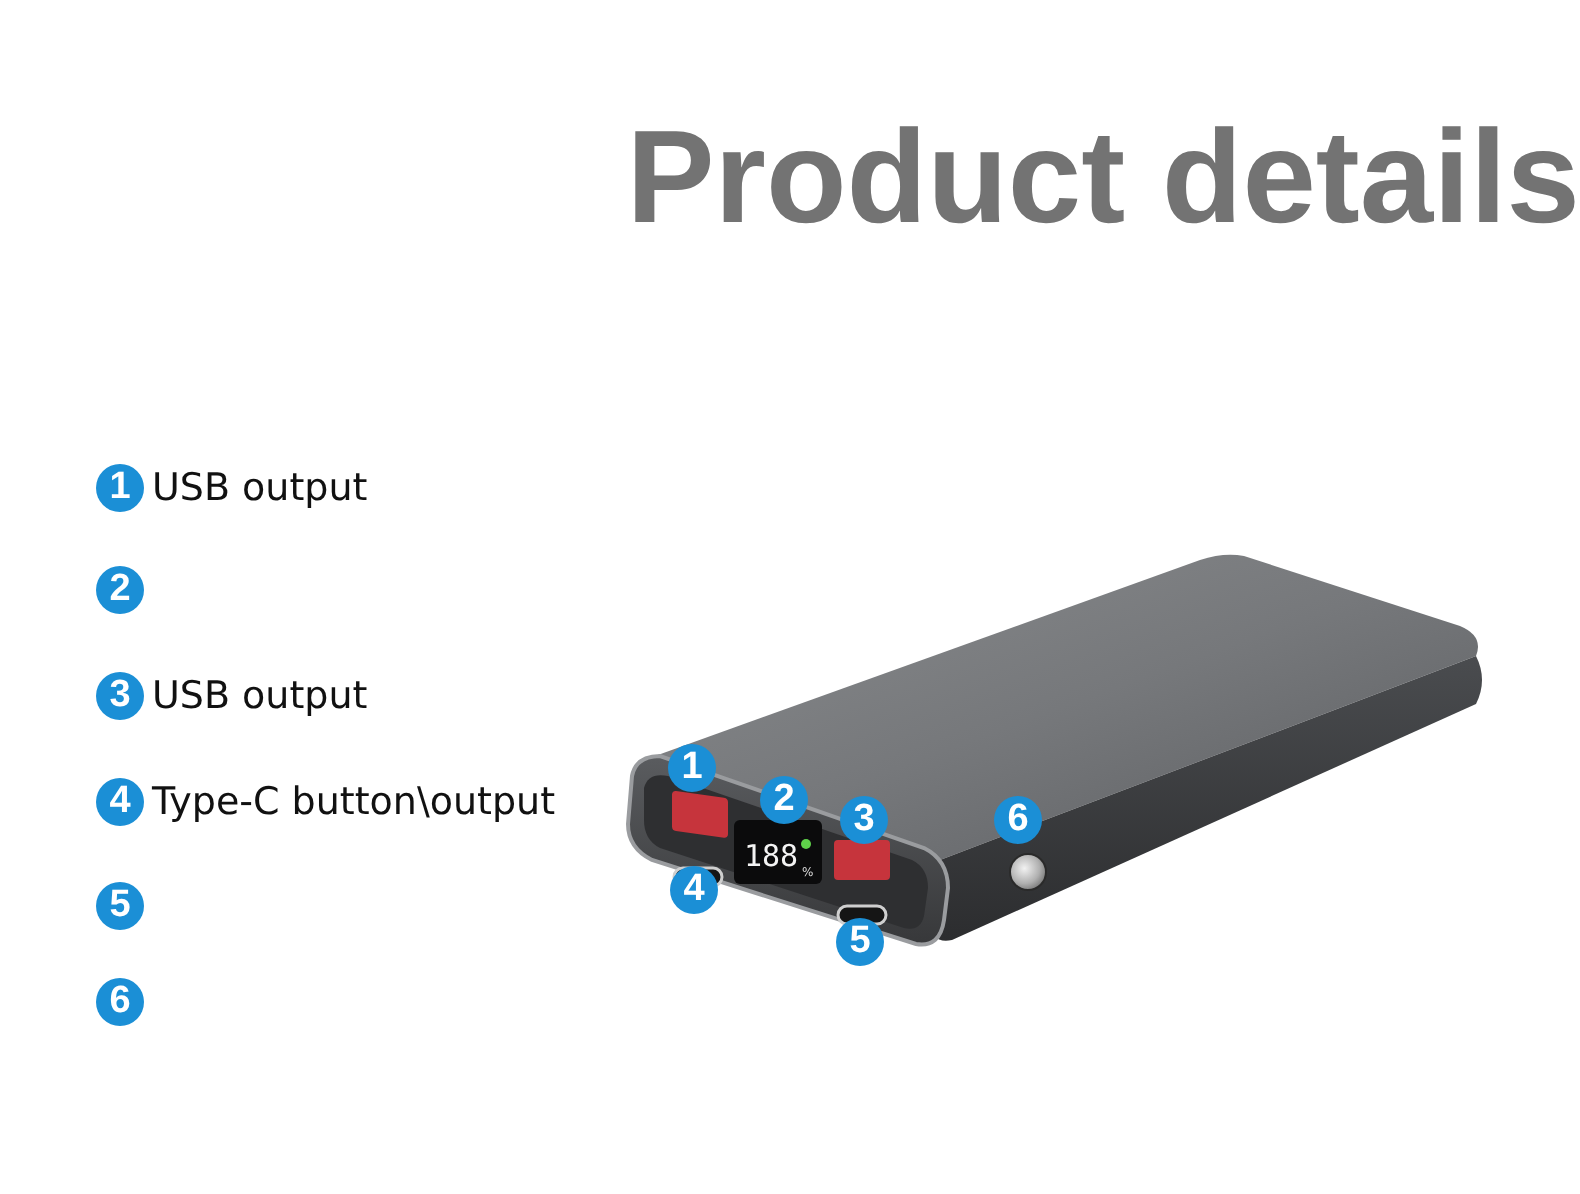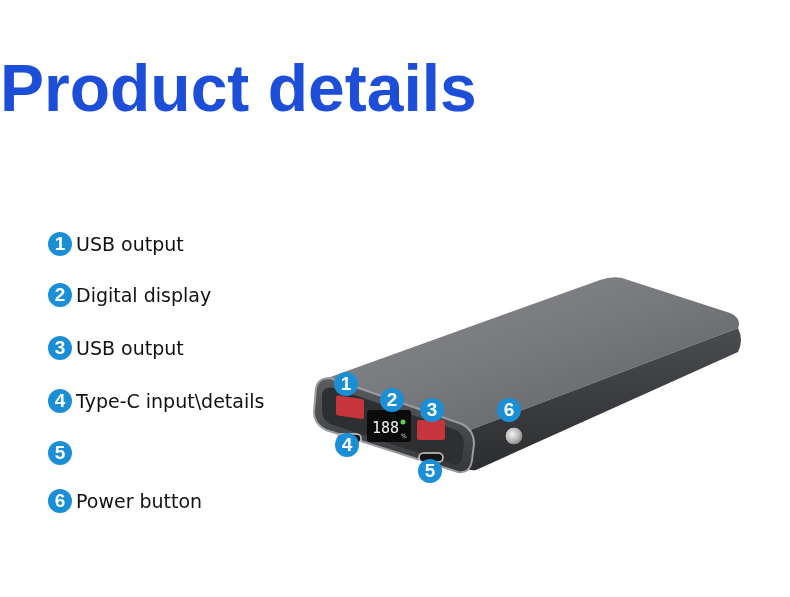--- a/index.html
+++ b/index.html
@@ -1,23 +1,23 @@
 <!DOCTYPE html>
 <html><head>
   <meta charset="utf-8">
   <style>
     html, body { margin: 0; padding: 0; }
     body {
       width: 790px; height: 597px; background: #ffffff; position: relative; overflow: hidden;
       font-family: "Liberation Sans", sans-serif;
     }
     .title {
-      position: absolute; left: 0; top: 48px; width: 790px; text-align: left;
+      position: absolute; left: 0; top: 48px; width: 790px; text-align: right;
       font-family: "Liberation Sans", sans-serif; font-weight: 700; font-size: 66px;
-      color: #1d4ed8; letter-spacing: 0px; line-height: 80px;
+      color: #737373; letter-spacing: 0px; line-height: 80px;
     }
     .legend { position: absolute; left: 48px; top: 232px; }
     .legend-item {
       position: absolute; left: 0; display: flex; align-items: center; white-space: nowrap;
       font-family: "DejaVu Sans", sans-serif; font-size: 19px; color: #111;
     }
     .badge {
       width: 24px; height: 24px; border-radius: 50%; background: #1b8fd6; color: #fff;
       font-family: "Liberation Sans", sans-serif; font-weight: 700; font-size: 19px;
       display: flex; align-items: center; justify-content: center; margin-right: 4px; flex: none;
@@ -34,36 +34,34 @@
 
 <div class="title">Product details</div>
 
 <div class="legend">
   <div class="legend-item" style="top:0px">
     <span class="badge">1</span>
     <span>USB output</span>
   </div>
   <div class="legend-item" style="top:51px">
     <span class="badge">2</span>
-    <span>Digital display</span>
   </div>
   <div class="legend-item" style="top:104px">
     <span class="badge">3</span>
     <span>USB output</span>
   </div>
   <div class="legend-item" style="top:157px">
     <span class="badge">4</span>
-    <span>Type-C input\details</span>
+    <span>Type-C button\output</span>
   </div>
   <div class="legend-item" style="top:209px">
     <span class="badge">5</span>
   </div>
   <div class="legend-item" style="top:257px">
     <span class="badge">6</span>
-    <span>Power button</span>
   </div>
 </div>
 
 <div class="product">
   <svg width="790" height="597" viewBox="0 0 790 597">
     <defs>
       <linearGradient id="topg" x1="0" y1="0" x2="1" y2="1">
         <stop offset="0" stop-color="#8a8c8e"></stop>
         <stop offset="0.5" stop-color="#76787b"></stop>
         <stop offset="1" stop-color="#5b5d60"></stop>

